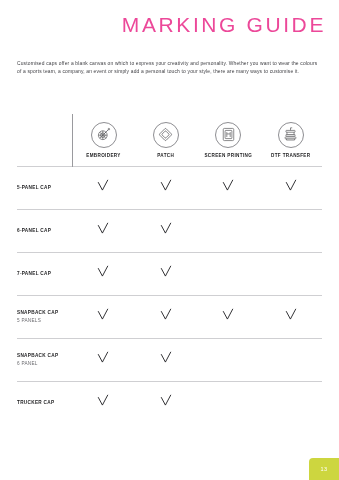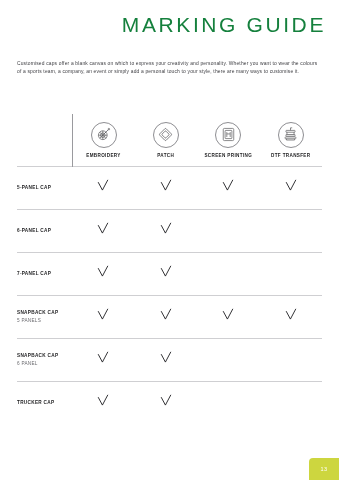--- a/index.html
+++ b/index.html
@@ -16,21 +16,21 @@
     overflow: hidden;
   }
 
   
   .page-title {
     position: absolute;
     top: 13px;
     right: 13px;
     font-size: 21px;
     letter-spacing: 2.6px;
-    color: #15803d;
+    color: #ec4899;
     font-weight: 300;
     white-space: nowrap;
   }
 
   
   .intro {
     position: absolute;
     top: 60px;
     left: 17px;
     width: 304px;

